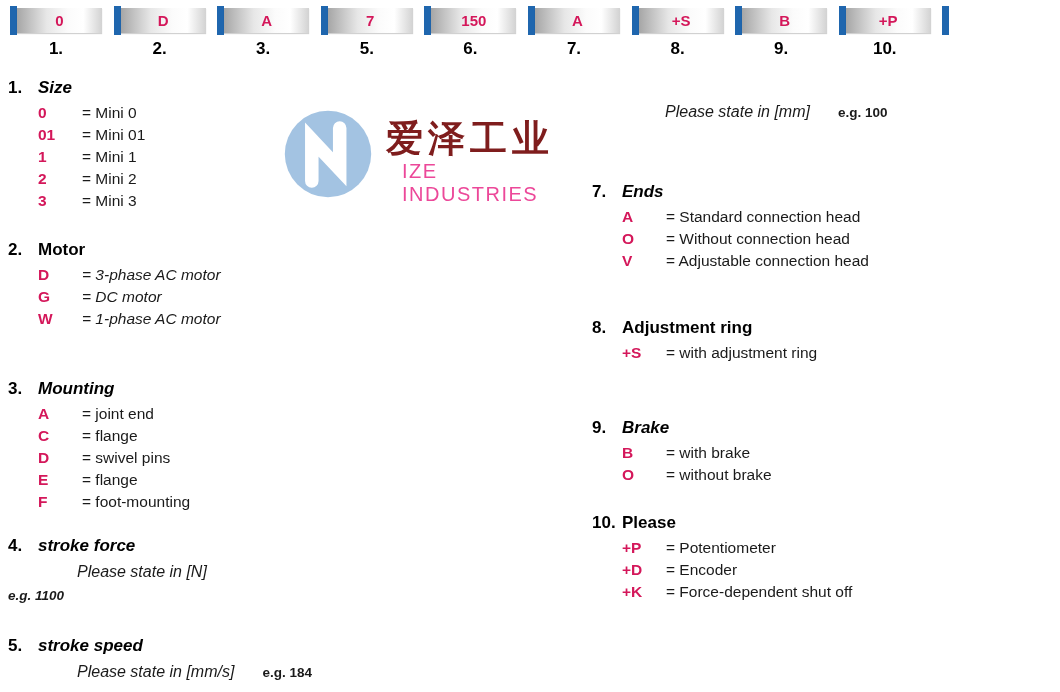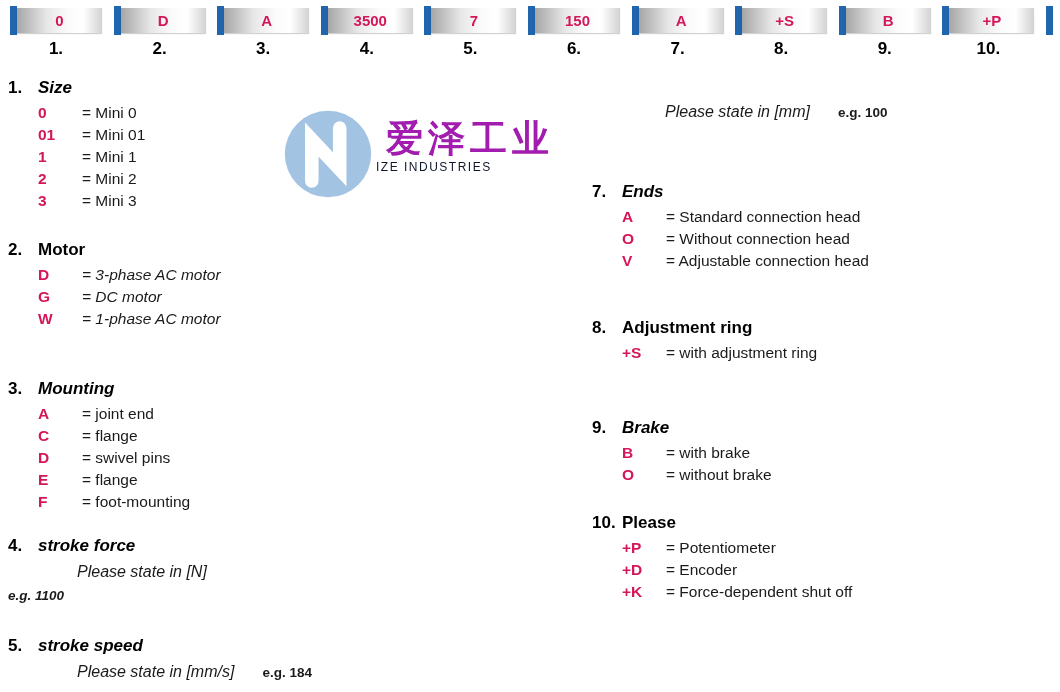--- a/index.html
+++ b/index.html
@@ -44,25 +44,25 @@
   .r .note{margin-left:73px;}
   .example{font-weight:bold;font-size:13.5px;line-height:24px;}
   .example.inline{margin-left:28px;display:inline-block;}
   .noteline{display:flex;align-items:baseline;}
 
   
   .watermark{position:absolute;left:283px;top:108px;width:280px;height:95px;pointer-events:none;}
   .wm-logo{position:absolute;left:0;top:0;}
   .wm-cn{
     position:absolute;left:103px;top:6px;
-    font-size:37px;font-weight:bold;letter-spacing:5px;color:#a21caf;font-family:Liberation Serif, serif;
+    font-size:37px;font-weight:bold;letter-spacing:5px;color:#7f1d1d;font-family:Liberation Serif, serif;
   }
   .wm-en{
-    position:absolute;left:93px;top:52px;
-    font-size:12px;letter-spacing:1.5px;color:#0f172a;
+    position:absolute;left:119px;top:52px;
+    font-size:20px;letter-spacing:1.5px;color:#ec4899;
   }
 </style>
 </head>
 <body>
 
 <div class="codebar">
   <div class="seg">
     <div class="seg-top">
         <span class="vbar"></span>
         <span class="valbox">0</span>
@@ -75,27 +75,20 @@
         <span class="valbox">D</span>
       </div>
     <div class="seg-label">2.</div>
   </div>
   <div class="seg">
     <div class="seg-top">
         <span class="vbar"></span>
         <span class="valbox">A</span>
       </div>
     <div class="seg-label">3.</div>
-  </div>
-  <div class="seg">
-    <div class="seg-top">
-        <span class="vbar"></span>
-        <span class="valbox">3500</span>
-      </div>
-    <div class="seg-label">4.</div>
   </div>
   <div class="seg">
     <div class="seg-top">
         <span class="vbar"></span>
         <span class="valbox">7</span>
       </div>
     <div class="seg-label">5.</div>
   </div>
   <div class="seg">
     <div class="seg-top">

